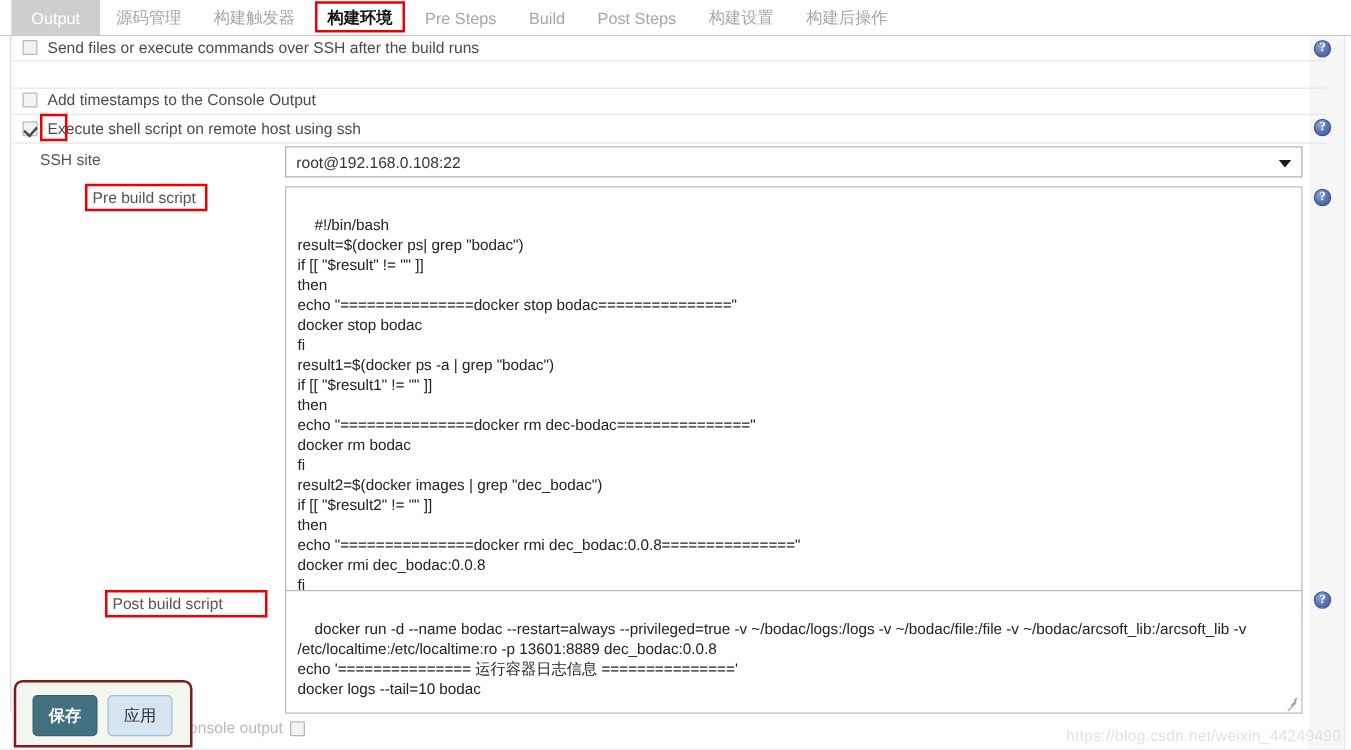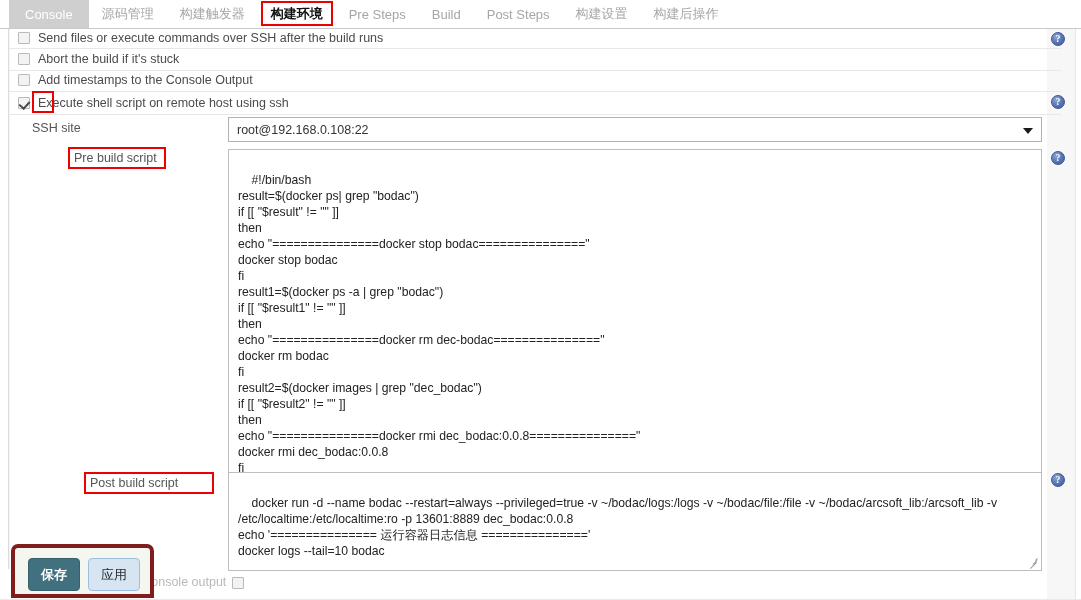--- a/index.html
+++ b/index.html
@@ -136,21 +136,21 @@
     position:absolute;left:1075px;top:0;width:6px;height:571px;background:#ffffff;
     border-left:1px solid #e6e6e6;
   }
   .panelbg{
     position:absolute;background:#f7f7f7;
   }
   
   .savebar{
     position:absolute;left:11px;top:544px;width:143px;height:54px;
     background:#f3f7f0;
-    border:4px solid #7f1d1d;
+    border:2px solid #7f1d1d;
     border-radius:7px 7px 0 0;
     box-sizing:border-box;
   }
   .btn{
     position:absolute;box-sizing:border-box;
     display:flex;align-items:center;justify-content:center;
     font-size:13px;border-radius:4px;
   }
   .btn.save{
     left:13px;top:10px;width:52px;height:33px;
@@ -171,21 +171,21 @@
   .footline{
     position:absolute;left:0;bottom:0;width:1081px;height:1px;background:#eaeaea;
   }
 </style>
 </head>
 <body>
 
 <div class="tabbar">
   <div class="tabs">
     <div class="tab general">
-      <span>Console</span>
+      <span>Output</span>
     </div>
     <div class="tab">
       <span>源码管理</span>
     </div>
     <div class="tab">
       <span>构建触发器</span>
     </div>
     <div class="tab current">
       <span>构建环境</span>
       <span class="boxed"></span>
@@ -216,24 +216,20 @@
   <div class="panelbg" style="left:1047px;top:0;width:28px;height:72px;"></div>
   <div class="panelbg" style="left:1047px;top:72px;width:28px;height:499px;"></div>
   <div class="rightgutter2"></div>
 
   <div class="cbrow" style="top:0px;">
     <span class="cb"></span>
     <span class="lbl">Send files or execute commands over SSH after the build runs</span>
   </div>
   <div class="hr" style="top:19px;"></div>
 
-  <div class="cbrow" style="top:21px;">
-    <span class="cb"></span>
-    <span class="lbl">Abort the build if it's stuck</span>
-  </div>
   <div class="hr" style="top:41px;"></div>
 
   <div class="cbrow" style="top:42px;">
     <span class="cb"></span>
     <span class="lbl">Add timestamps to the Console Output</span>
   </div>
   <div class="hr" style="top:62px;"></div>
 
   <div class="cbrow" style="top:65px;align-items:center;">
     <span class="cb checked"></span>
@@ -302,20 +298,21 @@
     <span>?</span>
   </div>
   <div class="help" style="left:1051px;top:444px;">
     <span>?</span>
   </div>
 
   <div class="behind-text" style="left:72px;top:546px;color:#c9c9c9;">m</div>
   <div class="behind-text" style="left:145px;top:546px;color:#b9b9b9;">console output</div>
   <span class="cb" style="position:absolute;left:232px;top:548px;margin:0;"></span>
 
+  <div class="watermark">https://blog.csdn.net/weixin_44249490</div>
   <div class="footline"></div>
 </div>
 
 <div class="savebar">
   <div class="btn save">
     <span>保存</span>
   </div>
   <div class="btn apply">
     <span>应用</span>
   </div>

